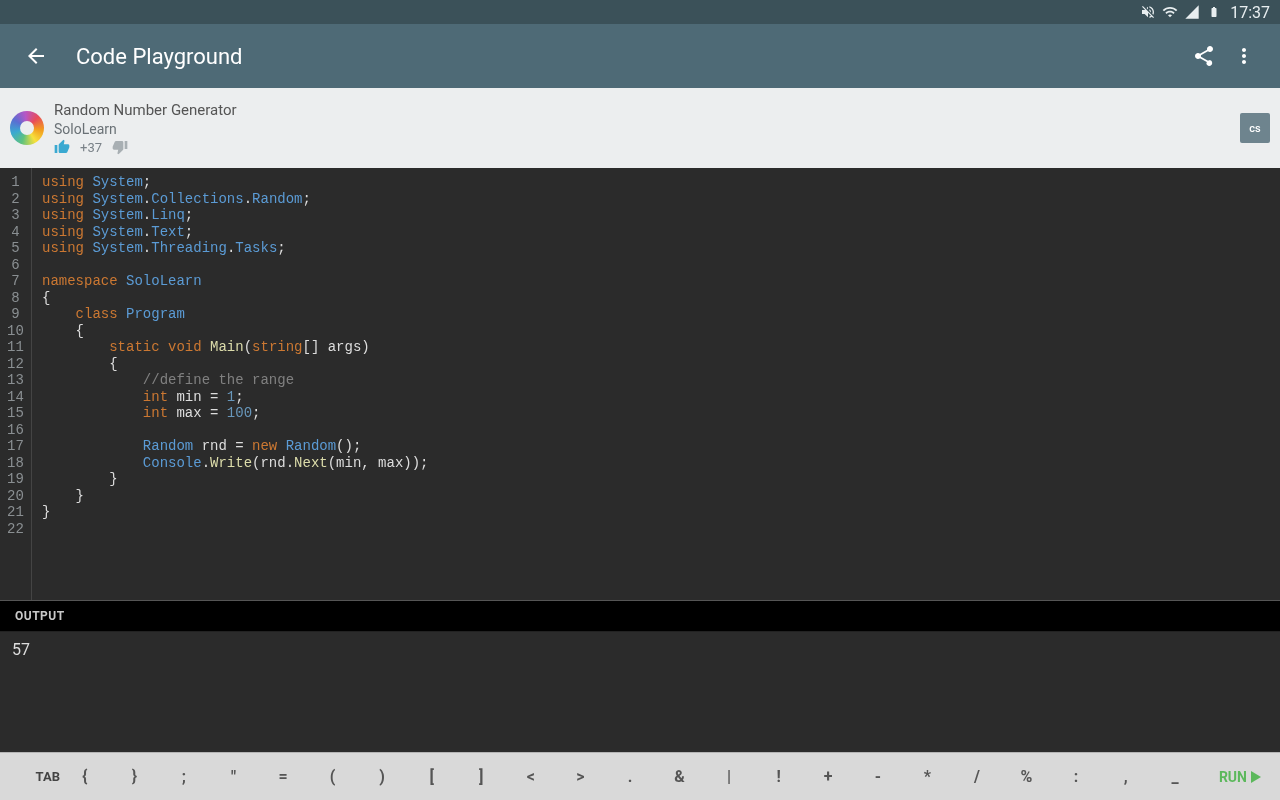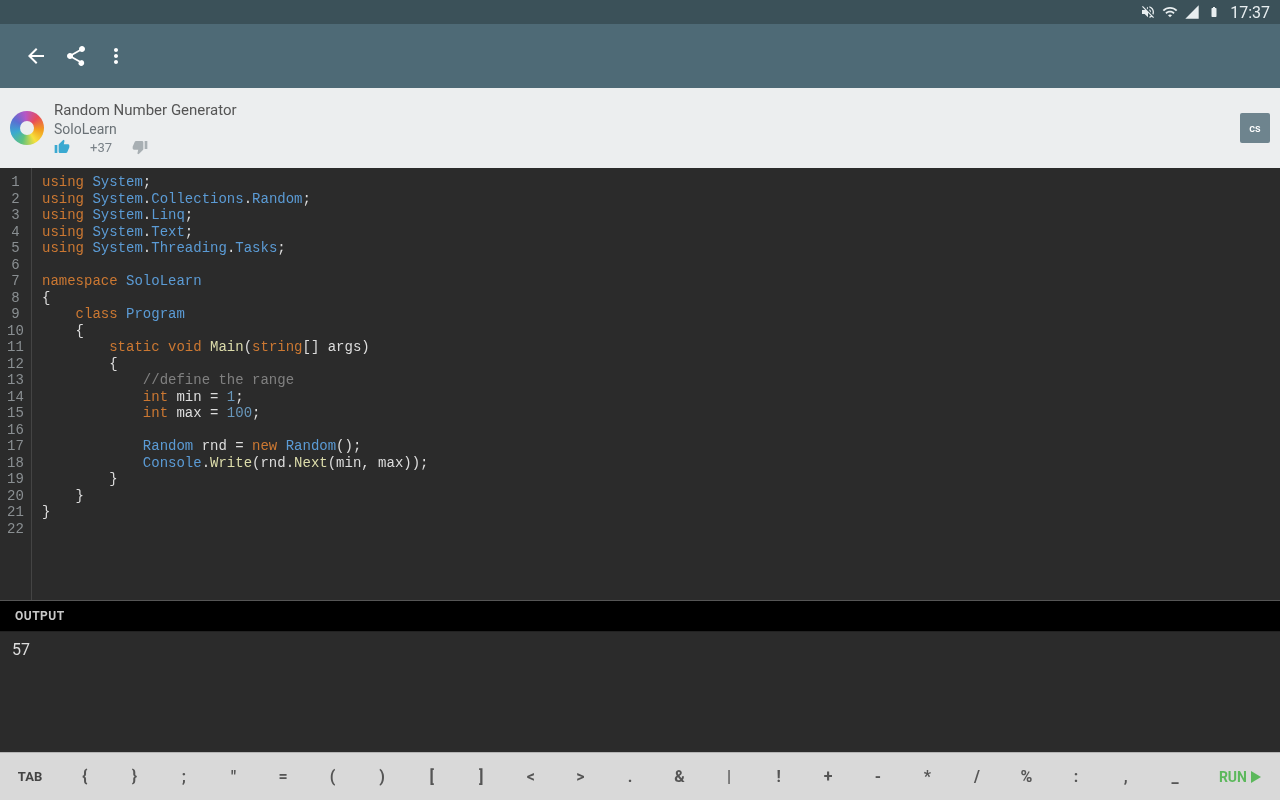--- a/index.html
+++ b/index.html
@@ -8,38 +8,38 @@
 .statusbar .ico { width: 16px; height: 16px; display: inline-flex; align-items: center; justify-content: center; }
 .statusbar .clock { font-size: 16px; margin-left: 2px; }
 .appbar { height: 64px; background: #4e6a76; display: flex; align-items: center; padding: 0 16px; color: #fff; }
 .appbar .title { font-size: 22px; font-weight: 400; margin-left: 20px; flex: 1; }
 .appbar .iconbtn { width: 40px; height: 40px; display: flex; align-items: center; justify-content: center; cursor: pointer; }
 .meta { height: 80px; background: #eceeef; display: flex; align-items: center; padding: 0 10px; gap: 10px; }
 .meta .avatar { width: 34px; height: 34px; border-radius: 50%; background: conic-gradient(from 45deg, #e84b5a, #f29b1e, #f7e03c, #5fc27e, #3aa9d1, #5a6ed2, #b657c6, #e84b5a); position: relative; flex-shrink: 0; }
 .meta .avatar::after { content: ''; position: absolute; inset: 10px; background: #eceeef; border-radius: 50%; }
 .meta .info { display: flex; flex-direction: column; gap: 2px; font-size: 14px; color: #6a7176; }
 .meta .info .line1 { color: #555; font-size: 15px; }
-.meta .info .votes { display: flex; align-items: center; gap: 20px; }
+.meta .info .votes { display: flex; align-items: center; gap: 10px; }
 .meta .info .votes .vote-count { font-size: 13px; color: #7a8288; }
 .thumb { width: 16px; height: 16px; display: inline-flex; }
 .lang-badge { margin-left: auto; width: 30px; height: 30px; background: #6e848e; color: #fff; display: flex; align-items: center; justify-content: center; font-size: 11px; font-weight: 500; border-radius: 2px; }
 .editor { height: 432px; background: #2b2b2b; display: flex; font-family: 'Courier New', monospace; font-size: 14px; line-height: 16.5px; }
 .gutter { width: 32px; background: #2b2b2b; border-right: 1px solid #444; color: #8a8f92; text-align: center; padding-top: 6px; }
 .gutter div { height: 16.5px; }
 .code { flex: 1; padding: 6px 10px; color: #ddd; white-space: pre; }
 .code .kw { color: #cc7832; }
 .code .cls { color: #5b9bd5; }
 .code .num { color: #6897bb; }
 .code .cmt { color: #808080; }
 .code .fn { color: #dcdcaa; }
 .code .ns { color: #5b9bd5; }
 .output-header { height: 32px; background: #000000; color: #c8c8c8; font-size: 12px; font-weight: 700; display: flex; align-items: center; padding: 0 15px; letter-spacing: 0.5px; border-top: 1px solid #555; border-bottom: 1px solid #222; }
 .output { height: 120px; background: #2b2b2b; color: #ddd; padding: 8px 12px; font-size: 16px; }
 .toolbar { height: 48px; background: #d9d9d9; display: flex; align-items: center; border-top: 1px solid #b5b5b5; }
-.toolbar .tab-key { width: 60px; text-align: center; font-size: 13px; font-weight: 700; color: #444; cursor: pointer; }
+.toolbar .tab-key { width: 60px; text-align: right; font-size: 13px; font-weight: 700; color: #444; cursor: pointer; }
 .toolbar .sym { flex: 1; text-align: center; font-size: 16px; color: #555; font-weight: 700; cursor: pointer; }
 .toolbar .run { width: 80px; text-align: center; font-size: 14px; font-weight: 700; color: #5cb85c; display: flex; align-items: center; justify-content: center; gap: 4px; cursor: pointer; }
 .toolbar .run .play { width: 0; height: 0; border-left: 10px solid #5cb85c; border-top: 6px solid transparent; border-bottom: 6px solid transparent; }
 svg { display: block; }
 </style>
 </head>
 <body>
 
 <div class="statusbar">
   <span class="ico">
@@ -64,20 +64,21 @@
   </span>
   <span class="clock">17:37</span>
 </div>
 
 <div class="appbar">
   <div class="iconbtn">
     <svg viewBox="0 0 24 24" width="24" height="24" fill="#fff">
         <path d="M20 11H7.83l5.59-5.59L12 4l-8 8 8 8 1.41-1.41L7.83 13H20v-2z"></path>
       </svg>
   </div>
+  <div class="title">Code Playground</div>
   <div class="iconbtn">
     <svg viewBox="0 0 24 24" width="24" height="24" fill="#fff">
         <path d="M18 16.08c-.76 0-1.44.3-1.96.77L8.91 12.7c.05-.23.09-.46.09-.7s-.04-.47-.09-.7l7.05-4.11c.54.5 1.25.81 2.04.81 1.66 0 3-1.34 3-3s-1.34-3-3-3-3 1.34-3 3c0 .24.04.47.09.7L8.04 9.81C7.5 9.31 6.79 9 6 9c-1.66 0-3 1.34-3 3s1.34 3 3 3c.79 0 1.5-.31 2.04-.81l7.12 4.16c-.5.21-.8.43-.8.65 0 1.61 1.31 2.92 2.92 2.92s2.92-1.31 2.92-2.92-1.31-2.92-2.92-2.92z"></path>
       </svg>
   </div>
   <div class="iconbtn">
     <svg viewBox="0 0 24 24" width="24" height="24" fill="#fff">
         <path d="M12 8c1.1 0 2-.9 2-2s-.9-2-2-2-2 .9-2 2 .9 2 2 2zm0 2c-1.1 0-2 .9-2 2s.9 2 2 2 2-.9 2-2-.9-2-2-2zm0 6c-1.1 0-2 .9-2 2s.9 2 2 2 2-.9 2-2-.9-2-2-2z"></path>
       </svg>
   </div>

